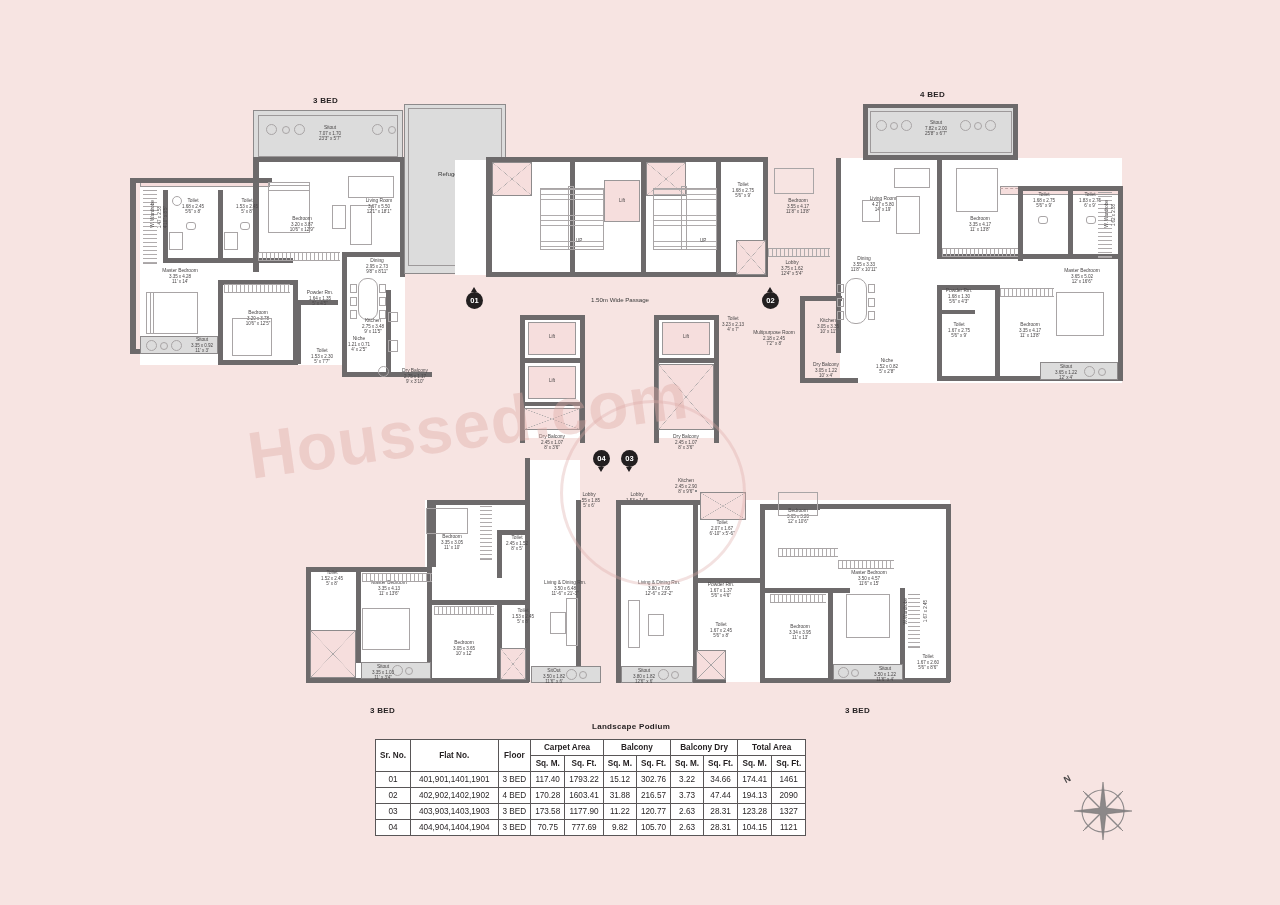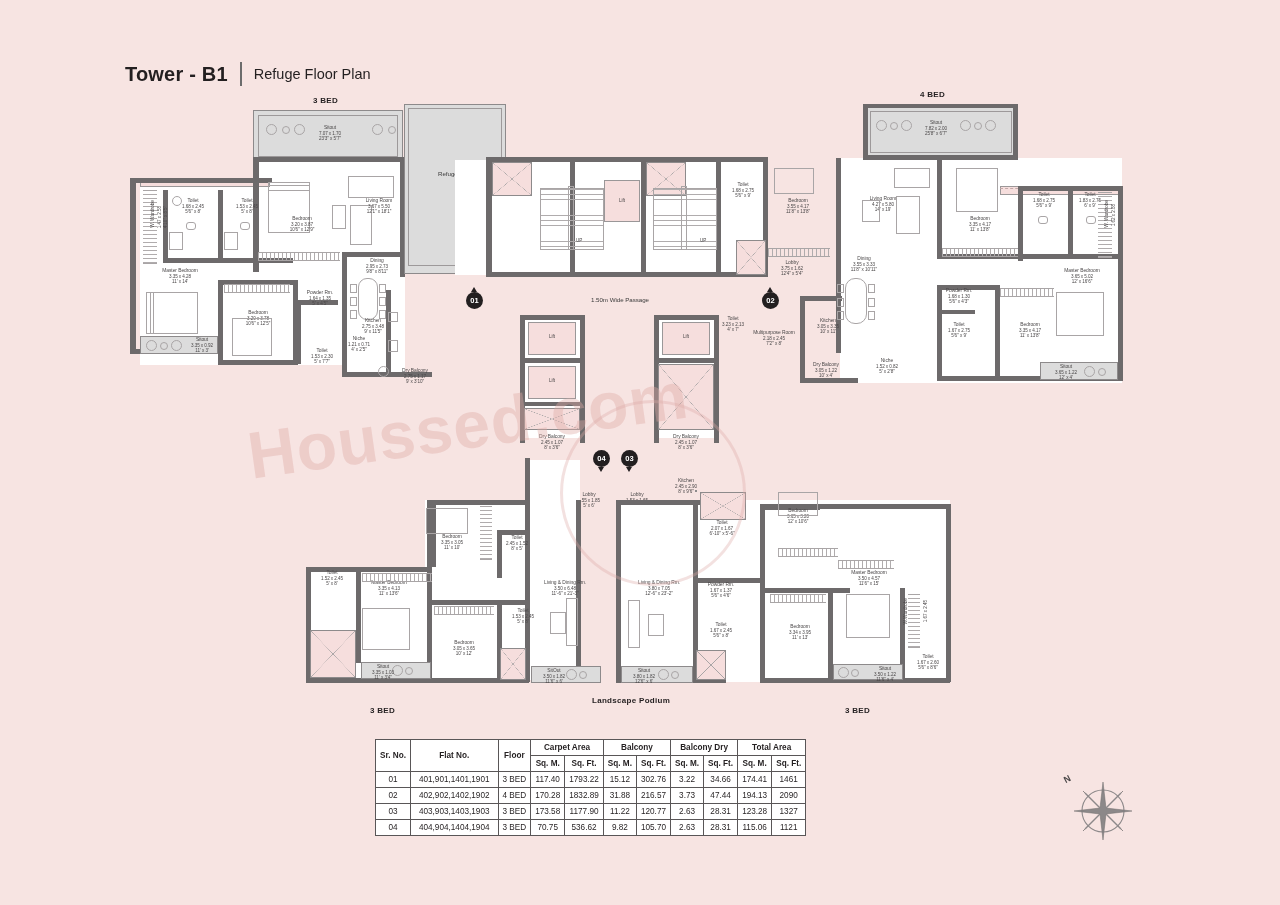--- a/index.html
+++ b/index.html
@@ -76,31 +76,26 @@
       font-size:66px;font-weight:bold;color:rgba(222,170,165,.40);
       transform:rotate(-8deg);letter-spacing:1px;pointer-events:none;}
   .wmc{position:absolute;left:560px;top:400px;width:180px;height:180px;
       border:3px solid rgba(222,170,165,.35);border-radius:50%;pointer-events:none;}
 </style>
 </head>
 <body>
 
 <div id="stage">
 
-  <div class="hdr">
-    <div class="t1">Tower - B1</div>
-    <div class="bar"></div>
-    <div class="t2">Refuge Floor Plan</div>
-  </div>
 
   <div class="tag" style="left:313px;top:96px;">3 BED</div>
   <div class="tag" style="left:920px;top:90px;">4 BED</div>
   <div class="tag" style="left:370px;top:706px;">3 BED</div>
   <div class="tag" style="left:845px;top:706px;">3 BED</div>
-  <div class="tag" style="left:592px;top:696px;">Landscape Podium</div>
+  <div class="tag" style="left:592px;top:722px;">Landscape Podium</div>
 
   <div class="grey" style="left:253px;top:110px;width:150px;height:52px;"></div>
   <div class="outline" style="left:258px;top:115px;width:140px;height:42px;"></div>
   <div class="circ" style="left:266px;top:124px;width:11px;height:11px;"></div>
   <div class="circ" style="left:282px;top:126px;width:8px;height:8px;"></div>
   <div class="circ" style="left:294px;top:124px;width:11px;height:11px;"></div>
   <div class="circ" style="left:372px;top:124px;width:11px;height:11px;"></div>
   <div class="circ" style="left:388px;top:126px;width:8px;height:8px;"></div>
   <div class="lbl" style="left:300px;top:125px;width:60px;">
     <b class="nm">Sitout</b>
@@ -757,21 +752,21 @@
         <td>3.22</td>
         <td>34.66</td>
         <td>174.41</td>
         <td>1461</td>
       </tr>
       <tr>
         <td>02</td>
         <td class="fn">402,902,1402,1902</td>
         <td>4 BED</td>
         <td>170.28</td>
-        <td>1832.89</td>
+        <td>1603.41</td>
         <td>31.88</td>
         <td>216.57</td>
         <td>3.73</td>
         <td>47.44</td>
         <td>194.13</td>
         <td>2090</td>
       </tr>
       <tr>
         <td>03</td>
         <td class="fn">403,903,1403,1903</td>
@@ -783,26 +778,26 @@
         <td>2.63</td>
         <td>28.31</td>
         <td>123.28</td>
         <td>1327</td>
       </tr>
       <tr>
         <td>04</td>
         <td class="fn">404,904,1404,1904</td>
         <td>3 BED</td>
         <td>70.75</td>
-        <td>536.62</td>
+        <td>777.69</td>
         <td>9.82</td>
         <td>105.70</td>
         <td>2.63</td>
         <td>28.31</td>
-        <td>115.06</td>
+        <td>104.15</td>
         <td>1121</td>
       </tr>
     </tbody>
   </table>
 
   <div class="compass">
     <svg viewBox="0 0 62 62" width="62" height="62">
       <circle cx="31" cy="31" r="21" fill="none" stroke="#8c8889" stroke-width="1.1"></circle>
       <g fill="#8c8889" stroke="#6d6a6b" stroke-width=".5">
         <polygon points="31,2 34,28 31,31 28,28"></polygon>

